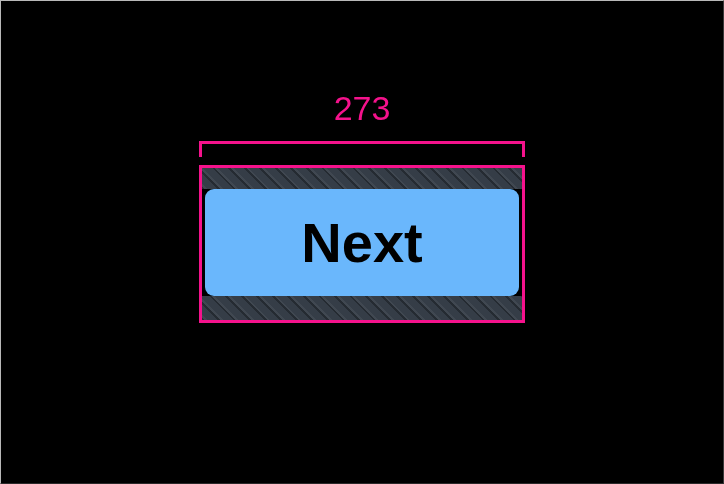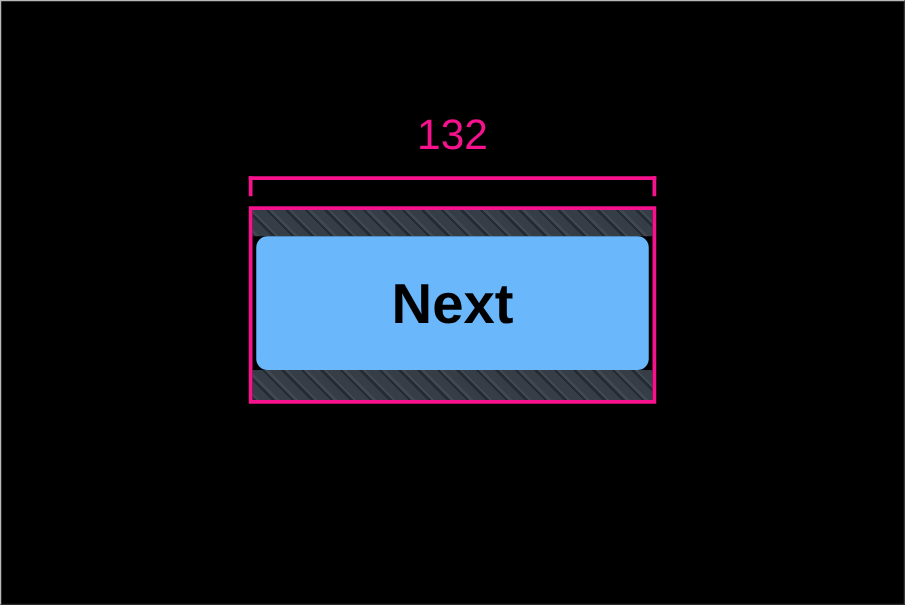--- a/index.html
+++ b/index.html
@@ -84,21 +84,21 @@
     border-radius: 9px;
     display: flex;
     align-items: center;
     justify-content: center;
     z-index: 3;
   }
 
   #button-label {
     color: #000000;
     font-family: "Liberation Sans", sans-serif;
-    font-size: 45px;
+    font-size: 56px;
     font-weight: bold;
     letter-spacing: 0px;
     line-height: 1;
     user-select: none;
   }
 
   
   #width-dimension {
     position: absolute;
     left: 198px;
@@ -167,21 +167,21 @@
     white-space: nowrap;
     user-select: none;
   }
 </style>
 </head>
 <body>
 
 <div id="screen">
 
   <div id="width-dimension">
-    <div id="width-value">132</div>
+    <div id="width-value">273</div>
     <div id="width-bracket"></div>
   </div>
 
 
   <div id="inspect-group">
     <div id="hatch-top" class="hatch-band"></div>
     <div id="hatch-bottom" class="hatch-band"></div>
 
     <div id="button-surface">
       <span id="button-label">Next</span>

